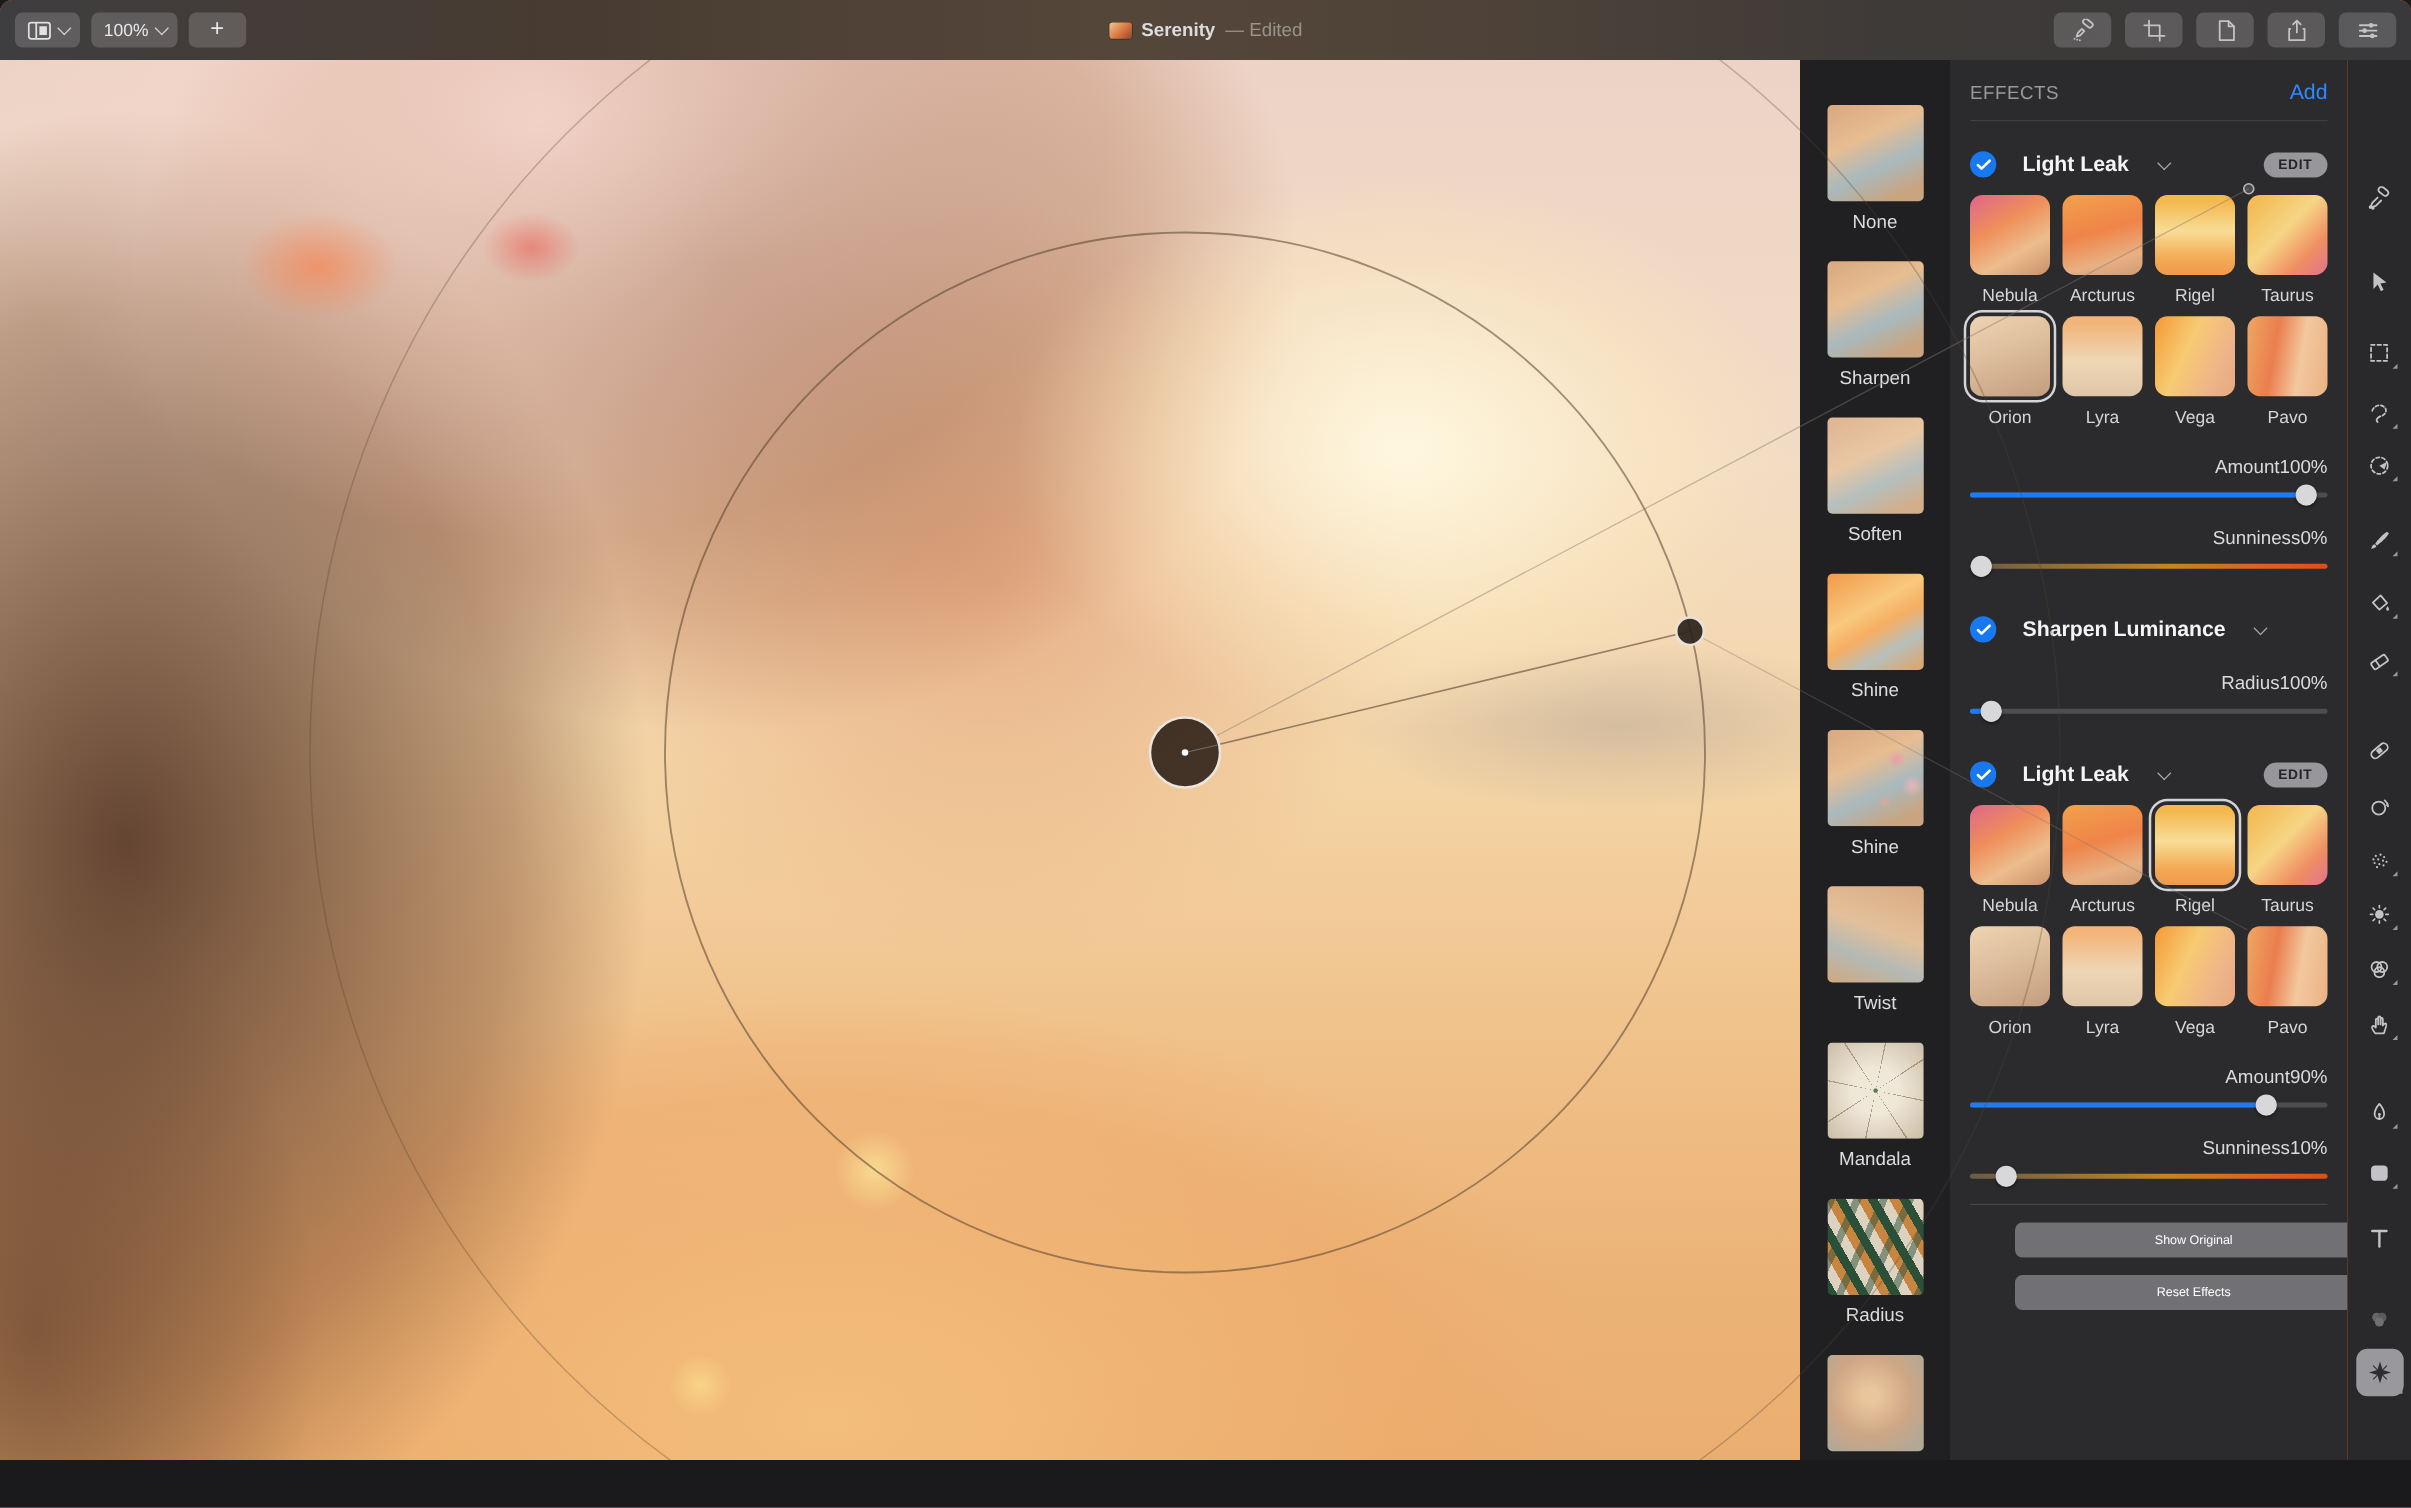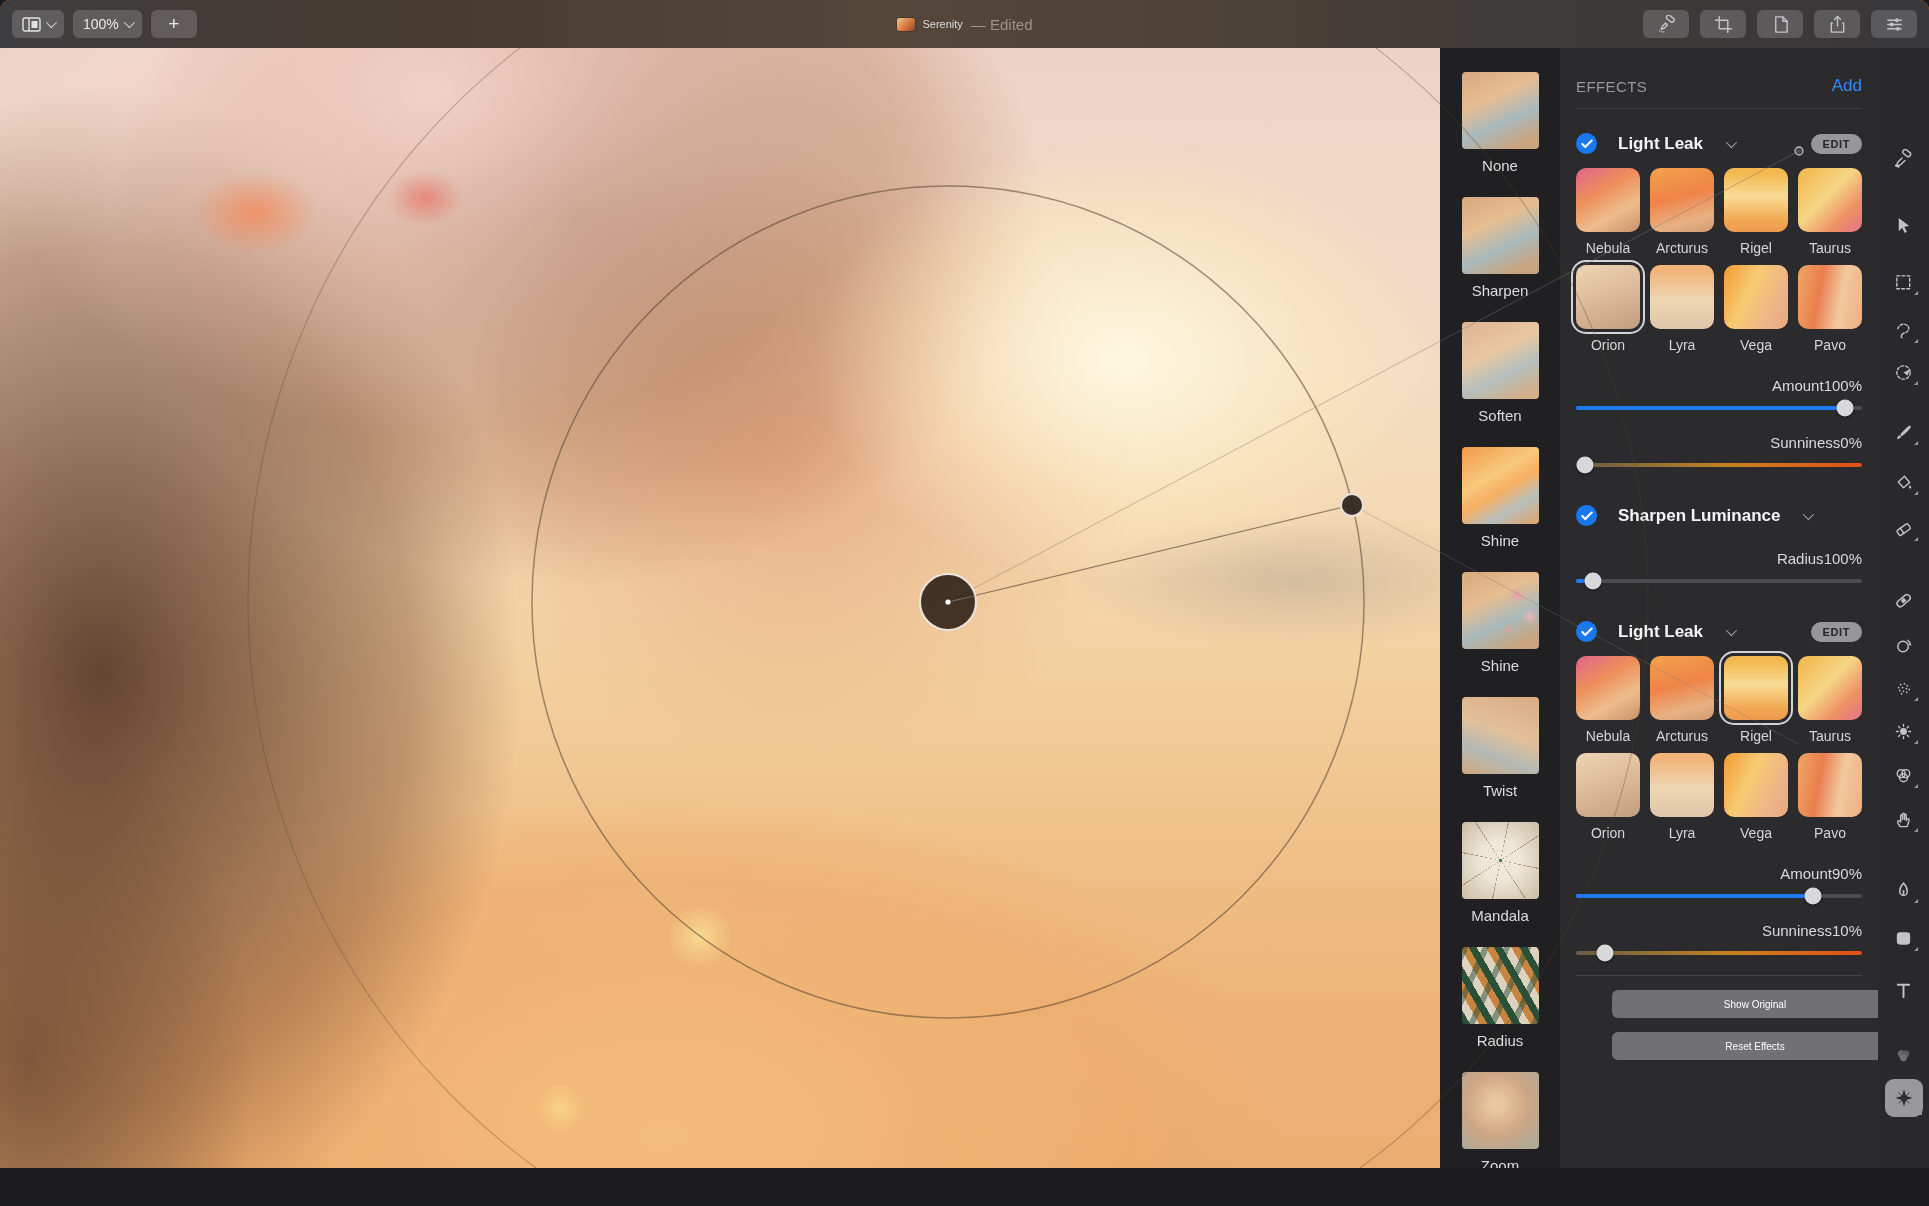--- a/index.html
+++ b/index.html
@@ -16,21 +16,21 @@
     background:rgba(255,255,255,.17);color:#e8e8ea;font-size:14px;
     display:flex;align-items:center;justify-content:center;gap:5px;
     font-family:"Liberation Sans",sans-serif;}
   .tb-btn svg{display:block;}
   .chev{width:7px;height:7px;border-right:1.6px solid #d6d6d8;border-bottom:1.6px solid #d6d6d8;
     transform:rotate(45deg) translateY(-2px);}
   .tb-center{position:absolute;left:50%;top:0;height:48px;transform:translateX(-50%);
     display:flex;align-items:center;gap:8px;}
   .doc-thumb{width:18px;height:13px;border-radius:2.5px;
     background:linear-gradient(135deg,#f0c98e,#d8753f 55%,#8a4a30);box-shadow:0 0 0 .5px rgba(0,0,0,.4);}
-  .doc-title{color:#dcdcde;font-size:11px;font-weight:normal;}
+  .doc-title{color:#dcdcde;font-size:15px;font-weight:bold;}
   .doc-status{color:#9a938b;font-size:15px;}
   .tb-right{margin-left:auto;display:flex;gap:11px;}
 
   
   .canvas{position:absolute;left:0;top:48px;width:1440px;height:1158px;overflow:hidden;}
   .photo{position:absolute;inset:0;
     background:
       radial-gradient(90px 60px at 255px 165px, rgba(255,120,60,.55), transparent 70%),
       radial-gradient(55px 40px at 425px 150px, rgba(235,70,60,.45), transparent 70%),
       radial-gradient(46px 46px at 700px 888px, rgba(255,242,160,.6), transparent 70%),
@@ -43,21 +43,21 @@
       radial-gradient(620px 500px at 40% 14%, rgba(142,86,56,.72), rgba(172,106,70,.32) 55%, transparent 75%),
       radial-gradient(500px 430px at 55% 36%, rgba(228,162,120,.75), transparent 70%),
       radial-gradient(780px 430px at 46% 94%, rgba(244,190,124,.95), rgba(238,170,105,.5) 60%, transparent 80%),
       linear-gradient(180deg,#edd3c6 0%,#f2dcc4 28%,#f4d6a8 48%,#f0c18a 68%,#ecb377 84%,#e9ad6e 100%);}
 
   
   #overlay{position:absolute;left:0;top:48px;width:1929px;height:1158px;z-index:60;pointer-events:none;}
 
   
   .fx-col{position:absolute;left:1440px;top:48px;width:120px;height:1158px;background:#202022;
-    box-sizing:border-box;padding-top:24px;display:flex;flex-direction:column;align-items:center;
+    box-sizing:border-box;padding-top:36px;display:flex;flex-direction:column;align-items:center;
     overflow:hidden;z-index:30;}
   .fx-item{display:flex;flex-direction:column;align-items:center;margin-bottom:23px;}
   .fx-thumb{width:77px;height:77px;border-radius:4px;background:#555;}
   .fx-label{margin-top:8px;font-size:15px;color:#dddde0;}
 
   .th-none,.th-sharpen{background:linear-gradient(155deg,#d9a87f 0%,#e7bd92 35%,#a9b9bd 62%,#c9a47f 88%);}
   .th-soften{background:linear-gradient(155deg,#dfb492 0%,#e9c7a2 40%,#b5bfbe 65%,#d2ae8a 90%);}
   .th-shine{background:linear-gradient(150deg,#f2994a 0%,#f8c97e 38%,#f6ae62 55%,#b7bfba 75%,#d8a878 95%);}
   .th-bokeh{background:
       radial-gradient(11px 11px at 72% 30%, rgba(242,150,170,.85), transparent 65%),
@@ -69,21 +69,21 @@
       radial-gradient(circle at 50% 50%, #5a7a52 2.5%, rgba(90,122,82,0) 4%),
       repeating-conic-gradient(from 11deg at 50% 50%, rgba(150,125,95,.7) 0deg 1.6deg, rgba(235,225,210,0) 1.6deg 45deg),
       radial-gradient(circle at 50% 50%, #efe7d8 35%, #cbbda6 100%);}
   .th-angular{background:
       repeating-linear-gradient(115deg, rgba(42,80,58,.5) 0 6px, rgba(0,0,0,0) 6px 19px),
       repeating-linear-gradient(60deg, #2a5038 0 7px, #ddd2c0 7px 15px, #c8853f 15px 22px);}
   .th-zoom{background:radial-gradient(circle at 45% 42%, #e9c69c 10%, #cda685 52%, #b2a896 85%);}
 
   
   .panel{position:absolute;left:1560px;top:48px;width:318px;height:1158px;background:#2b2b2d;
-    box-sizing:border-box;padding:28px 16px 0 16px;overflow:hidden;z-index:30;}
+    box-sizing:border-box;padding:16px 16px 0 16px;overflow:hidden;z-index:30;}
   .panel-head{display:flex;align-items:center;}
   .panel-title{color:#98989d;font-size:15px;letter-spacing:.4px;}
   .add-link{margin-left:auto;color:#2e8bff;font-size:17px;cursor:pointer;}
   .head-div{height:1px;background:#3f3f42;margin-top:12px;}
 
   .sec-head{display:flex;align-items:center;gap:21px;margin-top:24px;}
   .check{width:21px;height:21px;border-radius:50%;background:#1878f0;display:flex;
     align-items:center;justify-content:center;flex:0 0 auto;}
   .sec-title{font-size:17px;font-weight:bold;color:#f4f4f6;}
   .sec-chev{width:7px;height:7px;border-right:1.8px solid #a9a9ad;border-bottom:1.8px solid #a9a9ad;

